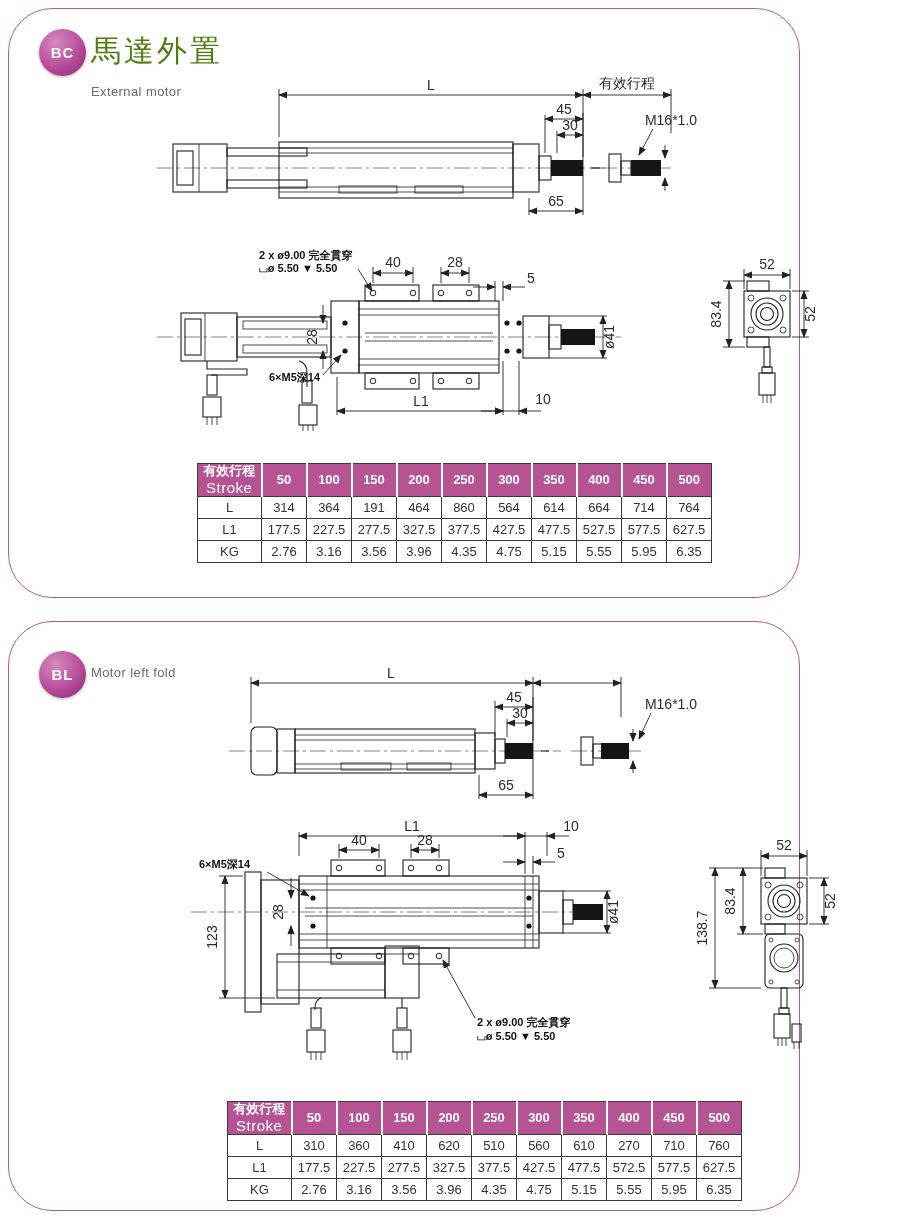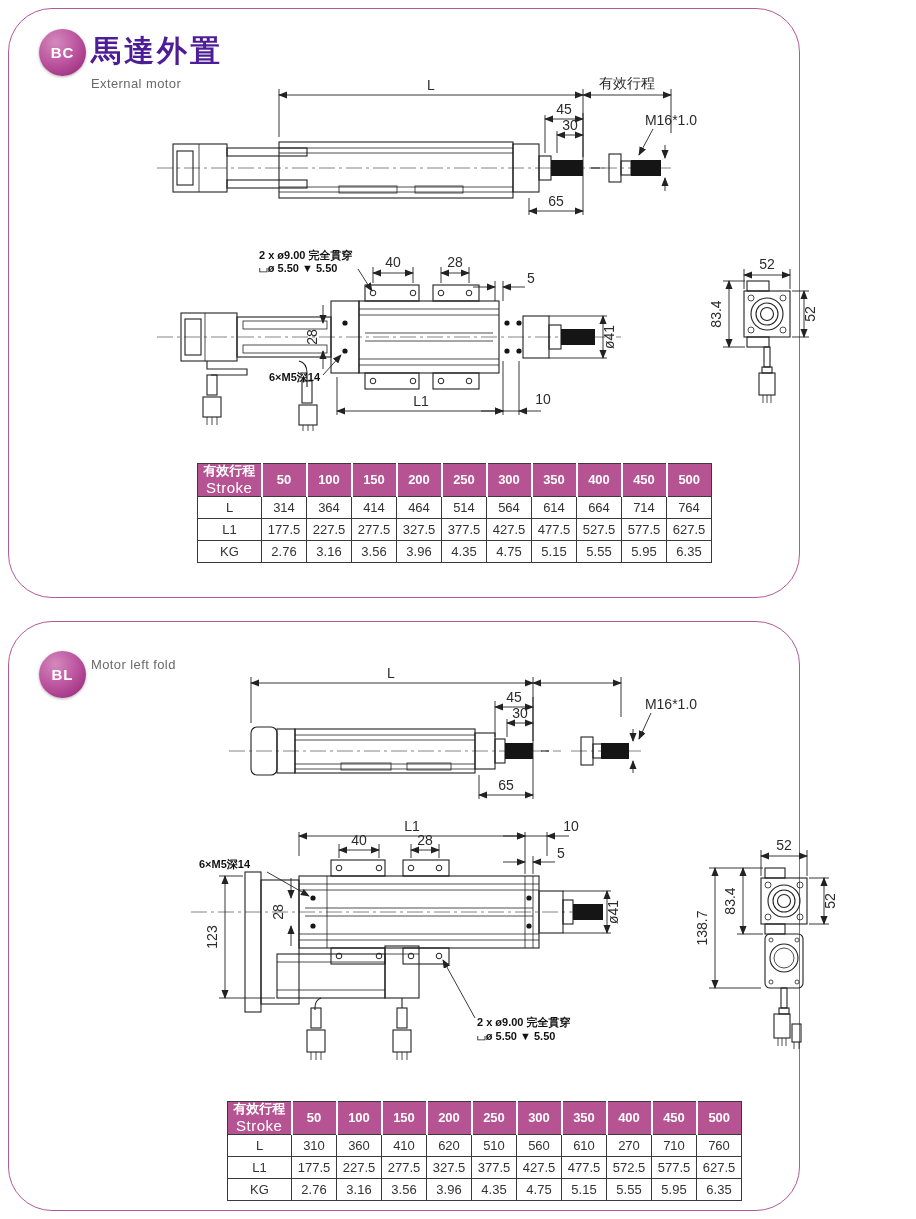--- a/index.html
+++ b/index.html
@@ -6,22 +6,22 @@
 html,body{background:#fff}
 body{width:916px;height:1219px;position:relative;font-family:"Liberation Sans",sans-serif}
 .panel{position:absolute;left:8px;width:792px;height:590px;border:1px solid #b2599b;border-radius:44px;background:#fff}
 #panel-bc{top:8px}
 #panel-bl{top:621px}
 .badge{position:absolute;width:47px;height:47px;border-radius:50%;
   background:radial-gradient(circle at 35% 28%, #d489bd 0%, #bb529e 50%, #8f2472 100%);
   color:#fff;display:flex;align-items:center;justify-content:center;
   font-size:15px;font-weight:bold;letter-spacing:1px;box-shadow:0 1px 3px rgba(0,0,0,.3)}
 .titleblk{position:absolute}
-.title{font-size:30px;color:#4c1d95;letter-spacing:3px;font-weight:700}
-.subtitle{font-size:13px;color:#6a6a6a;margin-top:4px;letter-spacing:.4px}
+.title{font-size:30px;color:#4d7c0f;letter-spacing:3px;font-weight:400}
+.subtitle{font-size:13px;color:#6a6a6a;margin-top:12px;letter-spacing:.4px}
 svg{position:absolute;overflow:visible}
 .ln{stroke:#222;stroke-width:1.1;fill:none}
 .lnt{stroke:#222;stroke-width:.8;fill:none}
 .fl{fill:#151515;stroke:none}
 .hole{fill:#fff;stroke:#222;stroke-width:1}
 .dl{stroke:#222;stroke-width:.9;fill:none}
 .cl{stroke:#666;stroke-width:.8;stroke-dasharray:16 4 3 4;fill:none}
 .dt{font-size:14px;fill:#2b2b2b}
 .nt{font-size:11px;font-weight:bold;fill:#111}
 table.spec{position:absolute;border-collapse:collapse;table-layout:fixed;background:#fff}
@@ -254,23 +254,23 @@
           <th>400</th>
           <th>450</th>
           <th>500</th>
         </tr>
       </thead>
       <tbody>
         <tr>
           <td>L</td>
           <td>314</td>
           <td>364</td>
-          <td>414</td>
+          <td>191</td>
           <td>464</td>
-          <td>514</td>
+          <td>860</td>
           <td>564</td>
           <td>614</td>
           <td>664</td>
           <td>714</td>
           <td>764</td>
         </tr>
         <tr>
           <td>L1</td>
           <td>177.5</td>
           <td>227.5</td>

